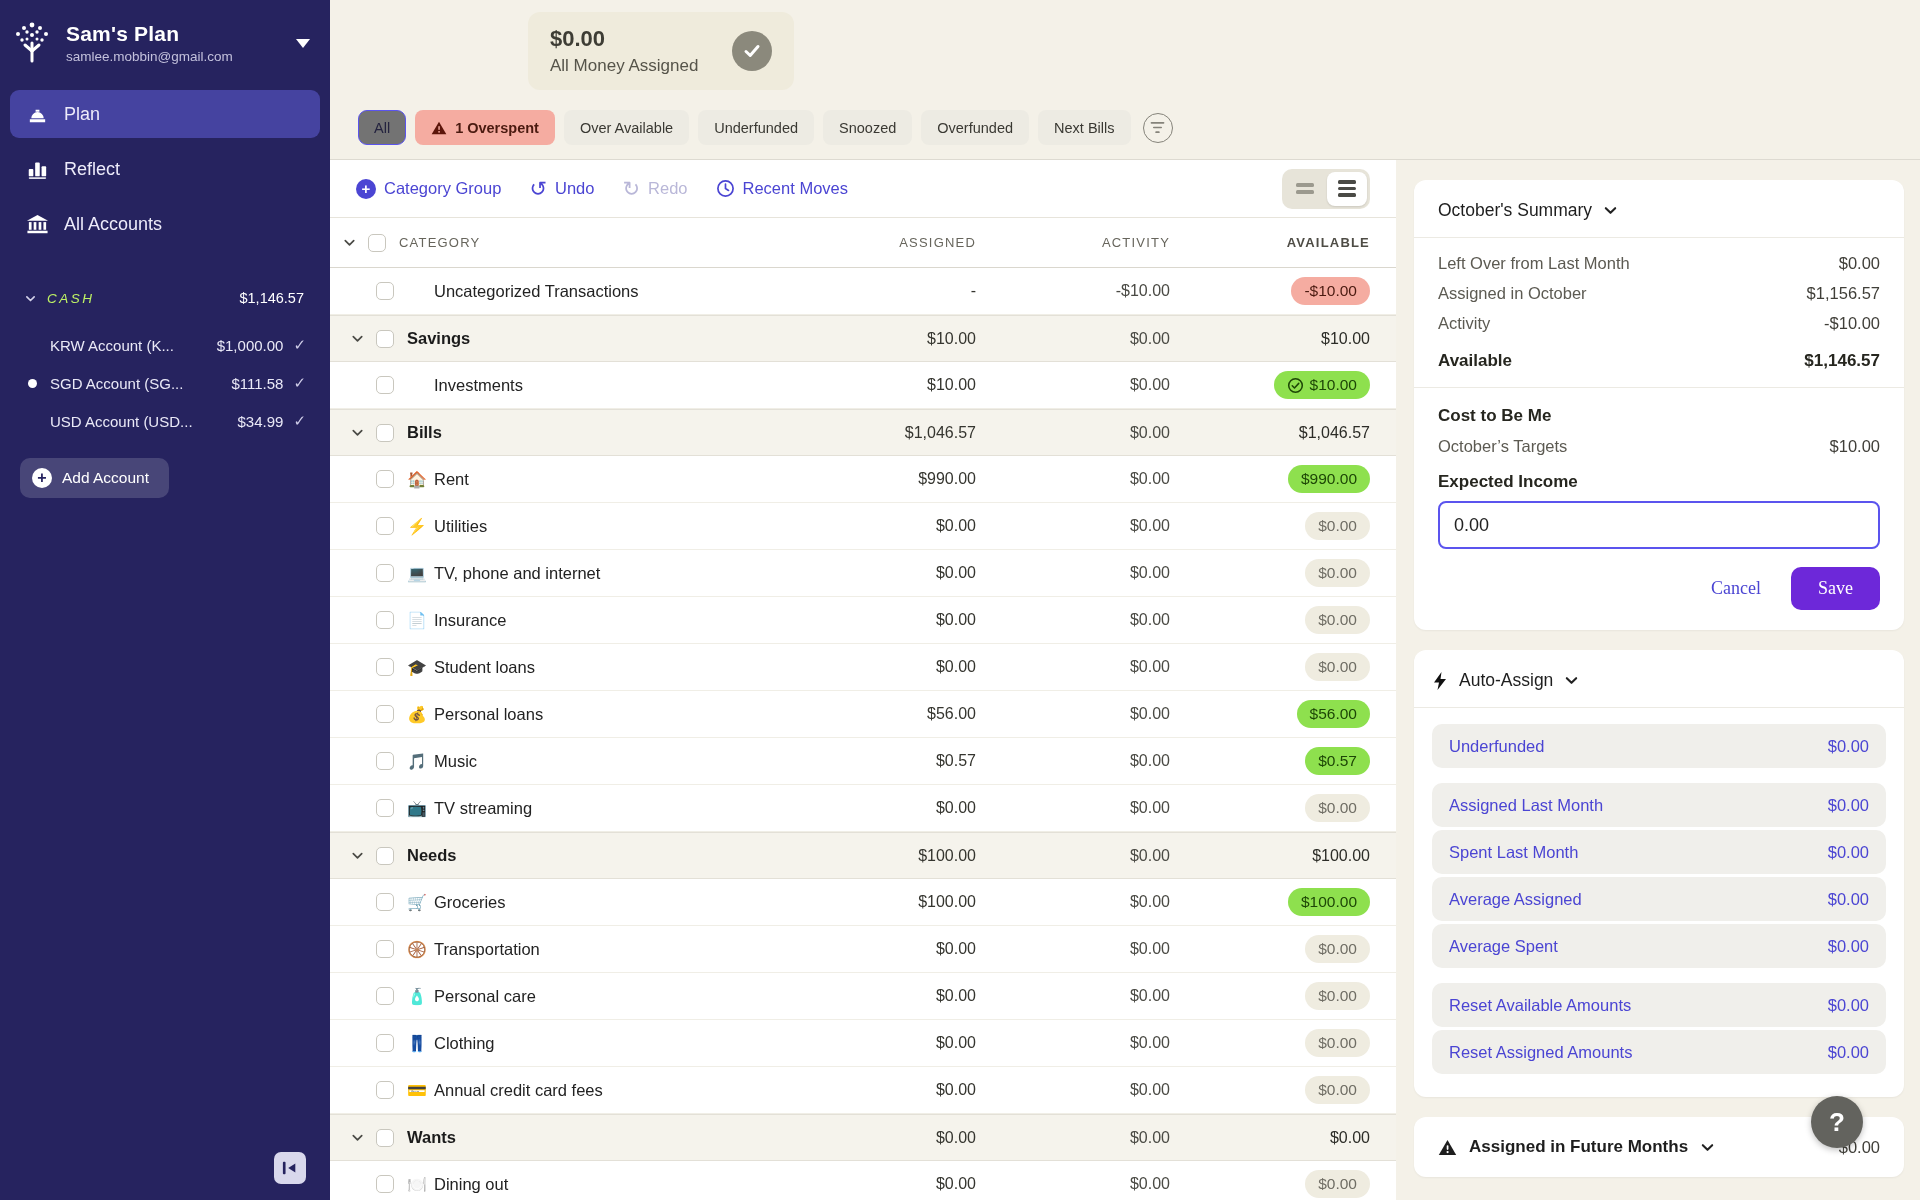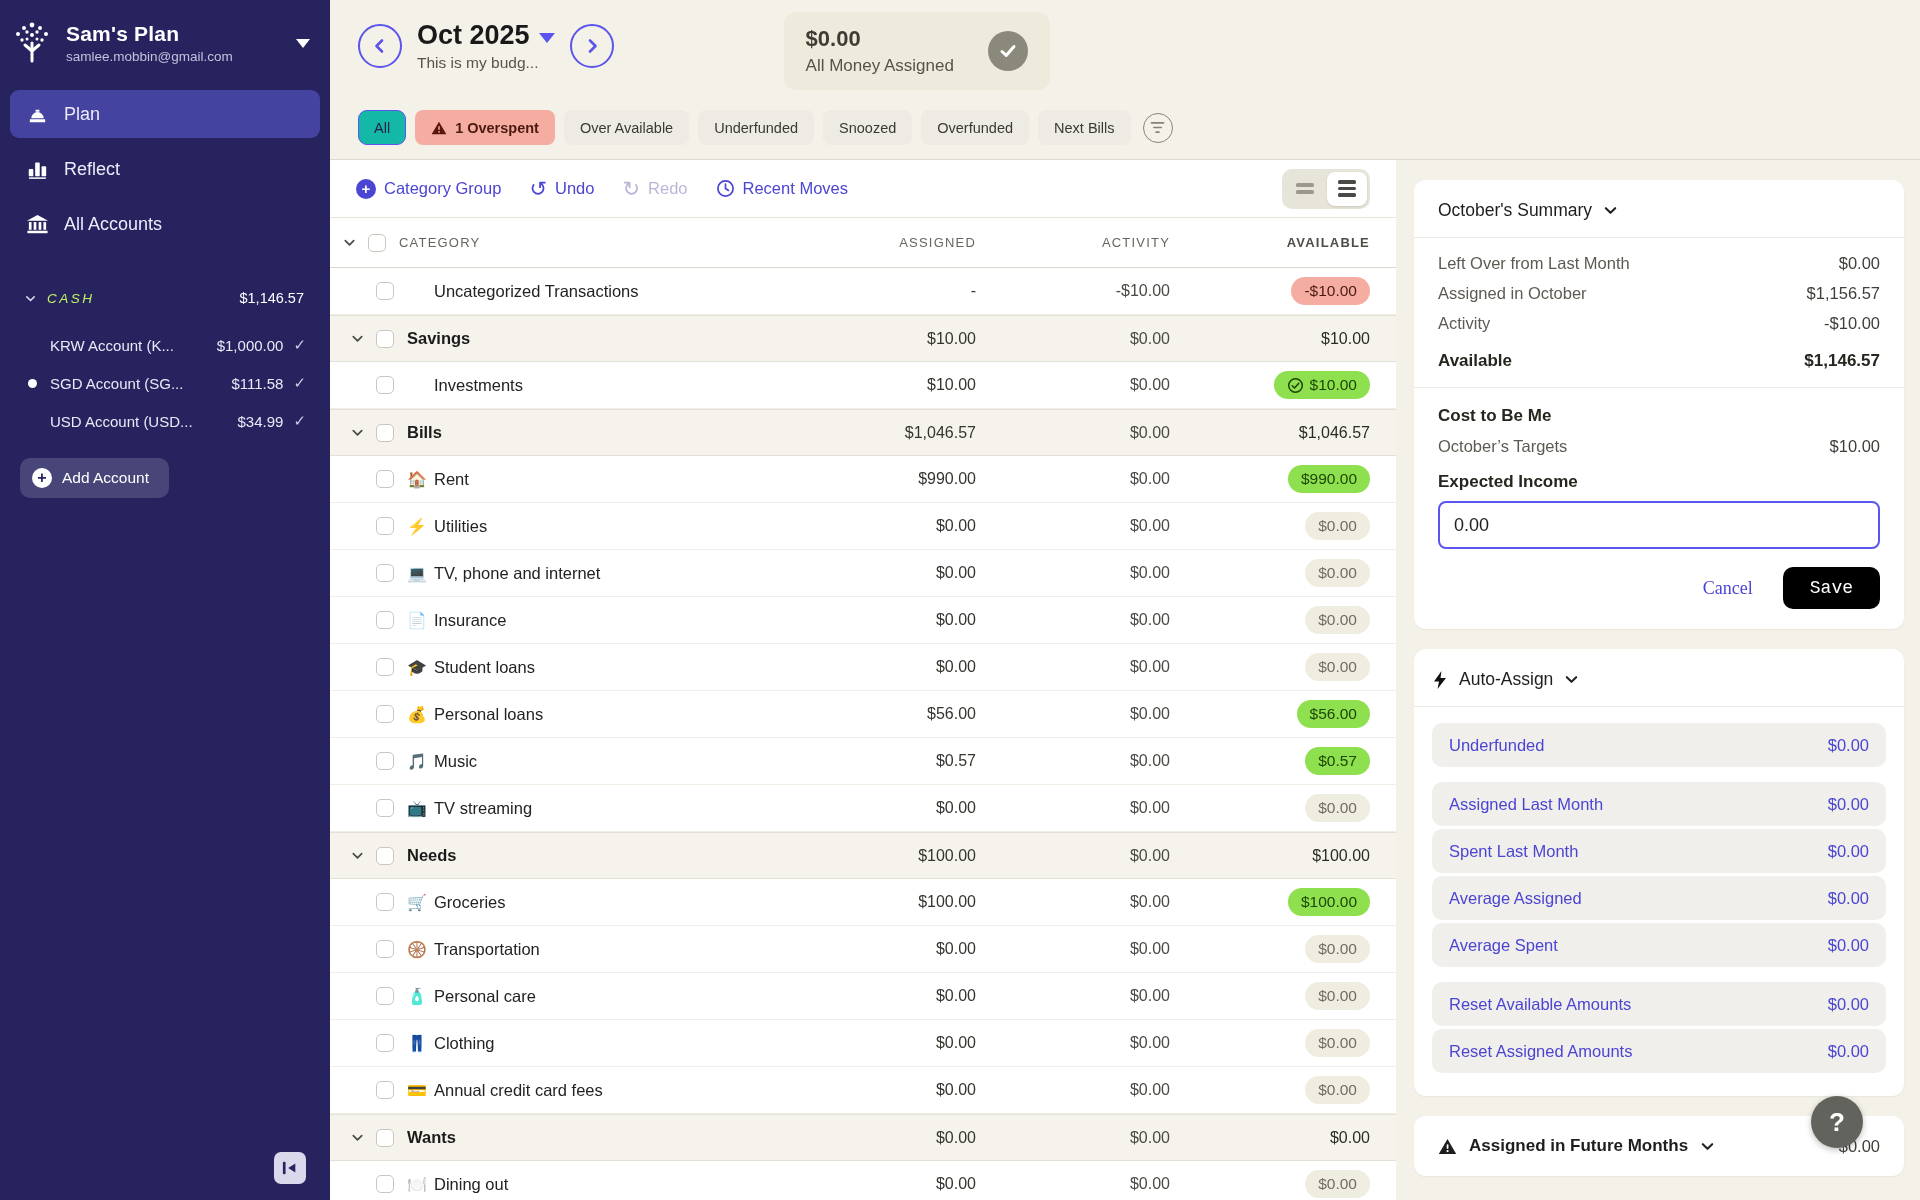--- a/index.html
+++ b/index.html
@@ -41,21 +41,21 @@
   .month-title { display:flex; align-items:center; gap:9px; font-size:27px; font-weight:bold; color:#191919; cursor:pointer; }
   .month-caret { width:0; height:0; border-left:8px solid transparent; border-right:8px solid transparent; border-top:10px solid #5B54EE; margin-top:4px; }
   .month-sub { font-size:15.5px; color:#56544B; margin-top:3px; }
   .money-box { margin-left:170px; margin-top:-8px; background:#EFEBDC; border-radius:12px; padding:14px 22px; display:flex; align-items:center; gap:34px; }
   .money-amount { font-size:22px; font-weight:bold; color:#3E3D35; }
   .money-label { font-size:17px; color:#56544A; margin-top:4px; }
   .money-check { width:40px; height:40px; border-radius:50%; background:#8B897C; display:flex; align-items:center; justify-content:center; }
 
   .filter-row { display:flex; align-items:center; gap:9px; padding:0 28px; margin-top:14px; }
   .pill-btn { display:flex; align-items:center; gap:8px; height:35px; padding:0 15px; border-radius:8px; background:#EDEBE3; border:1.5px solid transparent; font-size:14.5px; font-family:inherit; color:#3A3933; cursor:pointer; white-space:nowrap; }
-  .pill-btn.all { background:#14b8a6; border-color:#5B54EE; border-radius:9px; color:#24233F; }
+  .pill-btn.all { background:#737373; border-color:#5B54EE; border-radius:9px; color:#24233F; }
   .pill-btn.overspent { background:#F5ACA1; color:#4A1A10; font-weight:bold; }
   .funnel-btn { width:30px; height:30px; margin-left:3px; border-radius:50%; border:1.5px solid #85837A; background:transparent; display:flex; align-items:center; justify-content:center; cursor:pointer; }
   .main-divider { border-bottom:1px solid #DDDAD1; margin-top:14px; }
 
   .content { flex:1; display:flex; min-height:0; }
   .table-region { width:1066px; flex-shrink:0; background:#fff; display:flex; flex-direction:column; }
   .toolbar { height:58px; display:flex; align-items:center; gap:28px; padding:0 26px; border-bottom:1px solid #E7E4DB; }
   .tool-link { display:flex; align-items:center; gap:8px; font-size:16.5px; color:#4B45D3; background:none; border:none; font-family:inherit; cursor:pointer; }
   .tool-link.disabled { color:#B9B7D8; cursor:default; }
   .plus-circle { width:20px; height:20px; border-radius:50%; background:#4B45D3; color:#fff; display:flex; align-items:center; justify-content:center; font-size:15px; font-weight:bold; line-height:1; }
@@ -91,21 +91,21 @@
   .sum-row { display:flex; justify-content:space-between; margin:11px 0; font-size:16.5px; }
   .sum-label { color:#5C5A52; }
   .sum-val { color:#403F39; }
   .sum-row.strong { margin-top:18px; font-weight:bold; font-size:17px; }
   .sum-row.strong .sum-label, .sum-row.strong .sum-val { color:#26261F; }
   .cost-title { font-weight:bold; font-size:17px; margin:18px 0 6px; color:#26261F; }
   .income-label { font-weight:bold; font-size:17px; margin-top:16px; color:#26261F; }
   .income-input { width:100%; height:48px; margin-top:9px; border:2px solid #5B54EE; border-radius:8px; font-size:18px; font-family:inherit; color:#222; padding:0 14px; outline:none; background:#fff; }
   .btn-row { display:flex; justify-content:flex-end; align-items:center; gap:30px; margin-top:18px; }
   .cancel-link { color:#4B45D3; font-size:18px; background:none; border:none; font-family:Liberation Serif, serif; cursor:pointer; }
-  .save-btn { background:#000000; color:#fff; font-size:18px; font-family:Liberation Mono, monospace; border:none; border-radius:10px; padding:11px 27px; cursor:pointer; }
+  .save-btn { background:#6d28d9; color:#fff; font-size:18px; font-family:Liberation Serif, serif; border:none; border-radius:10px; padding:11px 27px; cursor:pointer; }
   .aa-card { margin-top:20px; padding:20px 18px; }
   .aa-card .card-divider { margin:16px -18px; }
   .aa-group { margin-top:15px; }
   .aa-row { display:flex; justify-content:space-between; align-items:center; background:#F0EFEB; border-radius:10px; height:44px; padding:0 17px; font-size:16.5px; color:#4B45D3; margin-bottom:3px; cursor:pointer; }
   .future-card { margin-top:20px; }
   .future-head { display:flex; align-items:center; gap:12px; font-size:17px; font-weight:bold; color:#1E1E1E; }
   .future-val { margin-left:auto; font-weight:normal; font-size:16.5px; color:#403F39; }
   .help-btn { position:absolute; left:1811px; top:1096px; width:52px; height:52px; border-radius:50%; background:#63635E; color:#fff; font-size:26px; font-weight:bold; border:none; display:flex; align-items:center; justify-content:center; cursor:pointer; box-shadow:0 2px 6px rgba(0,0,0,.25); }
 </style>
 </head>
@@ -212,39 +212,20 @@
     <svg width="18" height="16" viewBox="0 0 20 18">
         <rect x="2" y="2" width="3" height="14" rx="1" fill="#26235F"></rect>
         <path d="M16 4 L8 9 L16 14 Z" fill="#26235F"></path>
       </svg>
   </button>
 </aside>
 
 <div class="main">
 
   <div class="main-header">
-    <div class="month-nav">
-      <button class="circle-btn">
-        <svg width="16" height="16" viewBox="0 0 16 16">
-            <path d="M10 2.5 L4.5 8 L10 13.5" stroke="currentColor" stroke-width="2.6" fill="none" stroke-linecap="round" stroke-linejoin="round"></path>
-          </svg>
-      </button>
-      <div class="month-block">
-        <div class="month-title">
-          <span>Oct 2025</span>
-          <span class="month-caret"></span>
-        </div>
-        <div class="month-sub">This is my budg...</div>
-      </div>
-      <button class="circle-btn">
-        <svg width="16" height="16" viewBox="0 0 16 16">
-            <path d="M6 2.5 L11.5 8 L6 13.5" stroke="currentColor" stroke-width="2.6" fill="none" stroke-linecap="round" stroke-linejoin="round"></path>
-          </svg>
-      </button>
-    </div>
 
     <div class="money-box">
       <div>
         <div class="money-amount">$0.00</div>
         <div class="money-label">All Money Assigned</div>
       </div>
       <div class="money-check">
         <svg width="20" height="20" viewBox="0 0 20 20">
             <path d="M4 10.5 L8.2 14.5 L16 5.5" stroke="#fff" stroke-width="3" fill="none" stroke-linecap="round" stroke-linejoin="round"></path>
           </svg>

